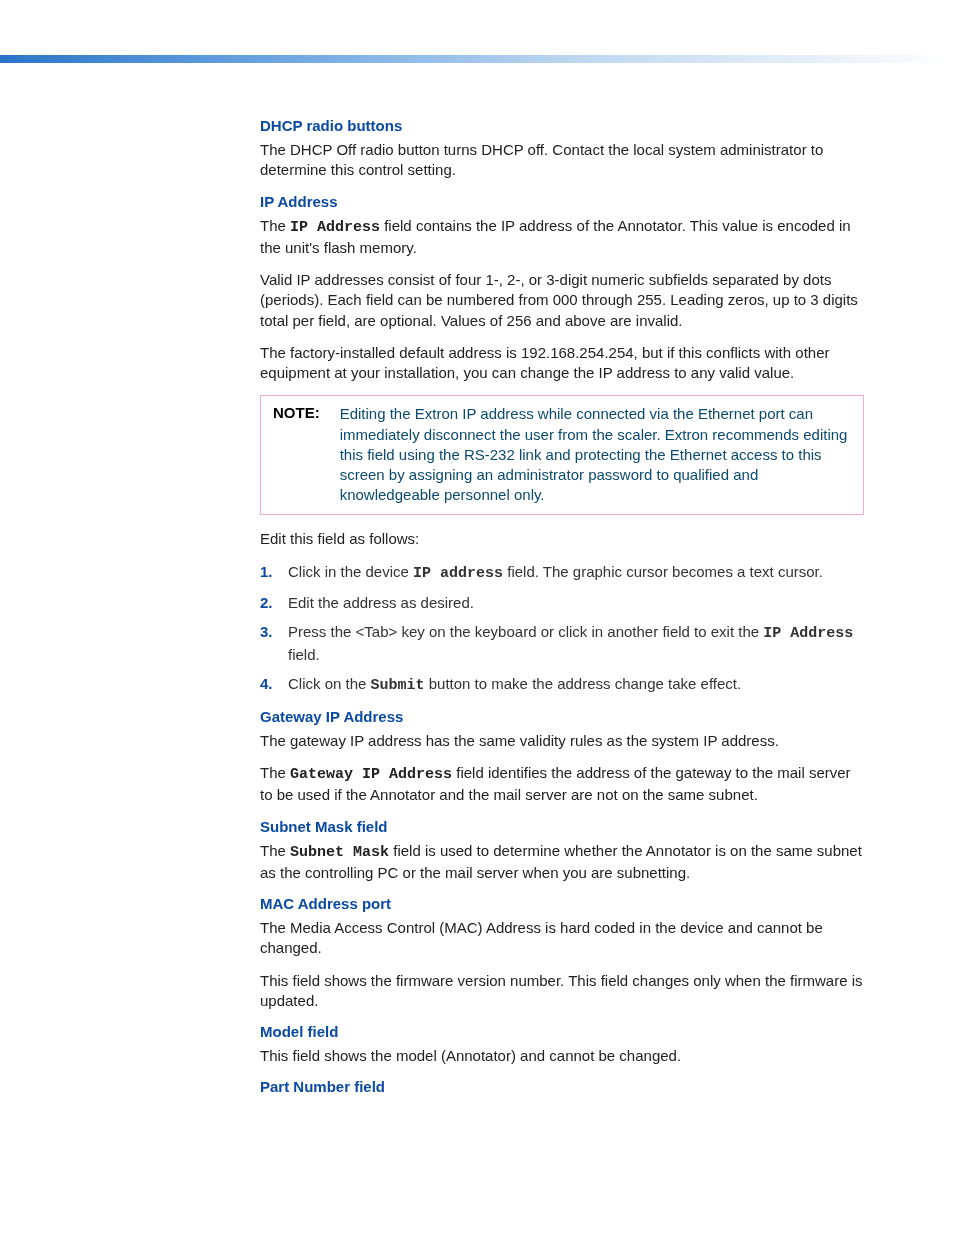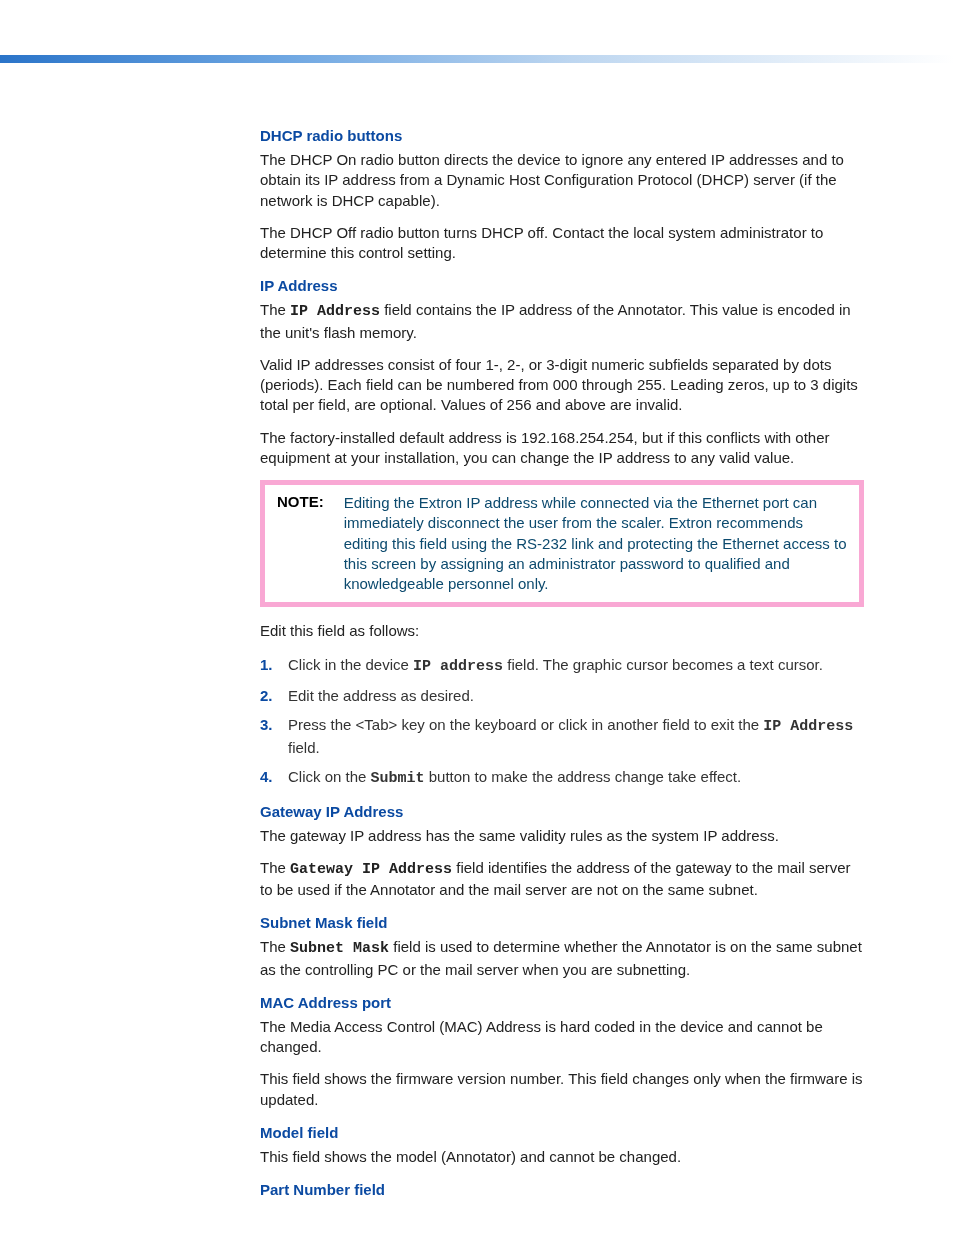--- a/index.html
+++ b/index.html
@@ -15,35 +15,35 @@
     background: linear-gradient(to right, #2a74c9 0%, #6fa7e2 30%, #bdd6f0 60%, #ffffff 100%);
     margin-top: 55px;
   }
   .page {
     padding: 50px 90px 30px 260px;
   }
   .section-head {
     color: #0b4aa2;
     font-weight: 700;
     font-size: 15px;
-    margin-top: 14px;
+    margin-top: 4px;
     margin-bottom: 6px;
   }
   p {
     font-size: 15px;
     line-height: 1.35;
     margin: 6px 0 12px 0;
     color: #222;
   }
   .mono {
     font-family: "Consolas", "Courier New", monospace;
     font-weight: 700;
   }
   .notebox {
-    border: 5px solid #f9a8d4;
+    border: 1px solid #f9a8d4;
     padding: 8px 12px;
     margin: 10px 0 14px 0;
     display: flex;
     gap: 20px;
   }
   .notebox .label {
     font-weight: 800;
     color: #000;
     font-size: 15px;
     flex: none;
@@ -78,21 +78,20 @@
   }
 </style>
 </head>
 <body>
 
 <div class="topbar"></div>
 
 <div class="page">
 
   <div class="section-head">DHCP radio buttons</div>
-  <p>The DHCP On radio button directs the device to ignore any entered IP addresses and to obtain its IP address from a Dynamic Host Configuration Protocol (DHCP) server (if the network is DHCP capable).</p>
   <p>The DHCP Off radio button turns DHCP off. Contact the local system administrator to determine this control setting.</p>
 
   <div class="section-head">IP Address</div>
   <p>
     <span>The </span><span class="mono">IP Address</span><span> field contains the IP address of the Annotator. This value is encoded in the unit's flash memory.</span>
   </p>
   <p>Valid IP addresses consist of four 1-, 2-, or 3-digit numeric subfields separated by dots (periods). Each field can be numbered from 000 through 255. Leading zeros, up to 3 digits total per field, are optional. Values of 256 and above are invalid.</p>
   <p>The factory-installed default address is 192.168.254.254, but if this conflicts with other equipment at your installation, you can change the IP address to any valid value.</p>
 
   <div class="notebox">

